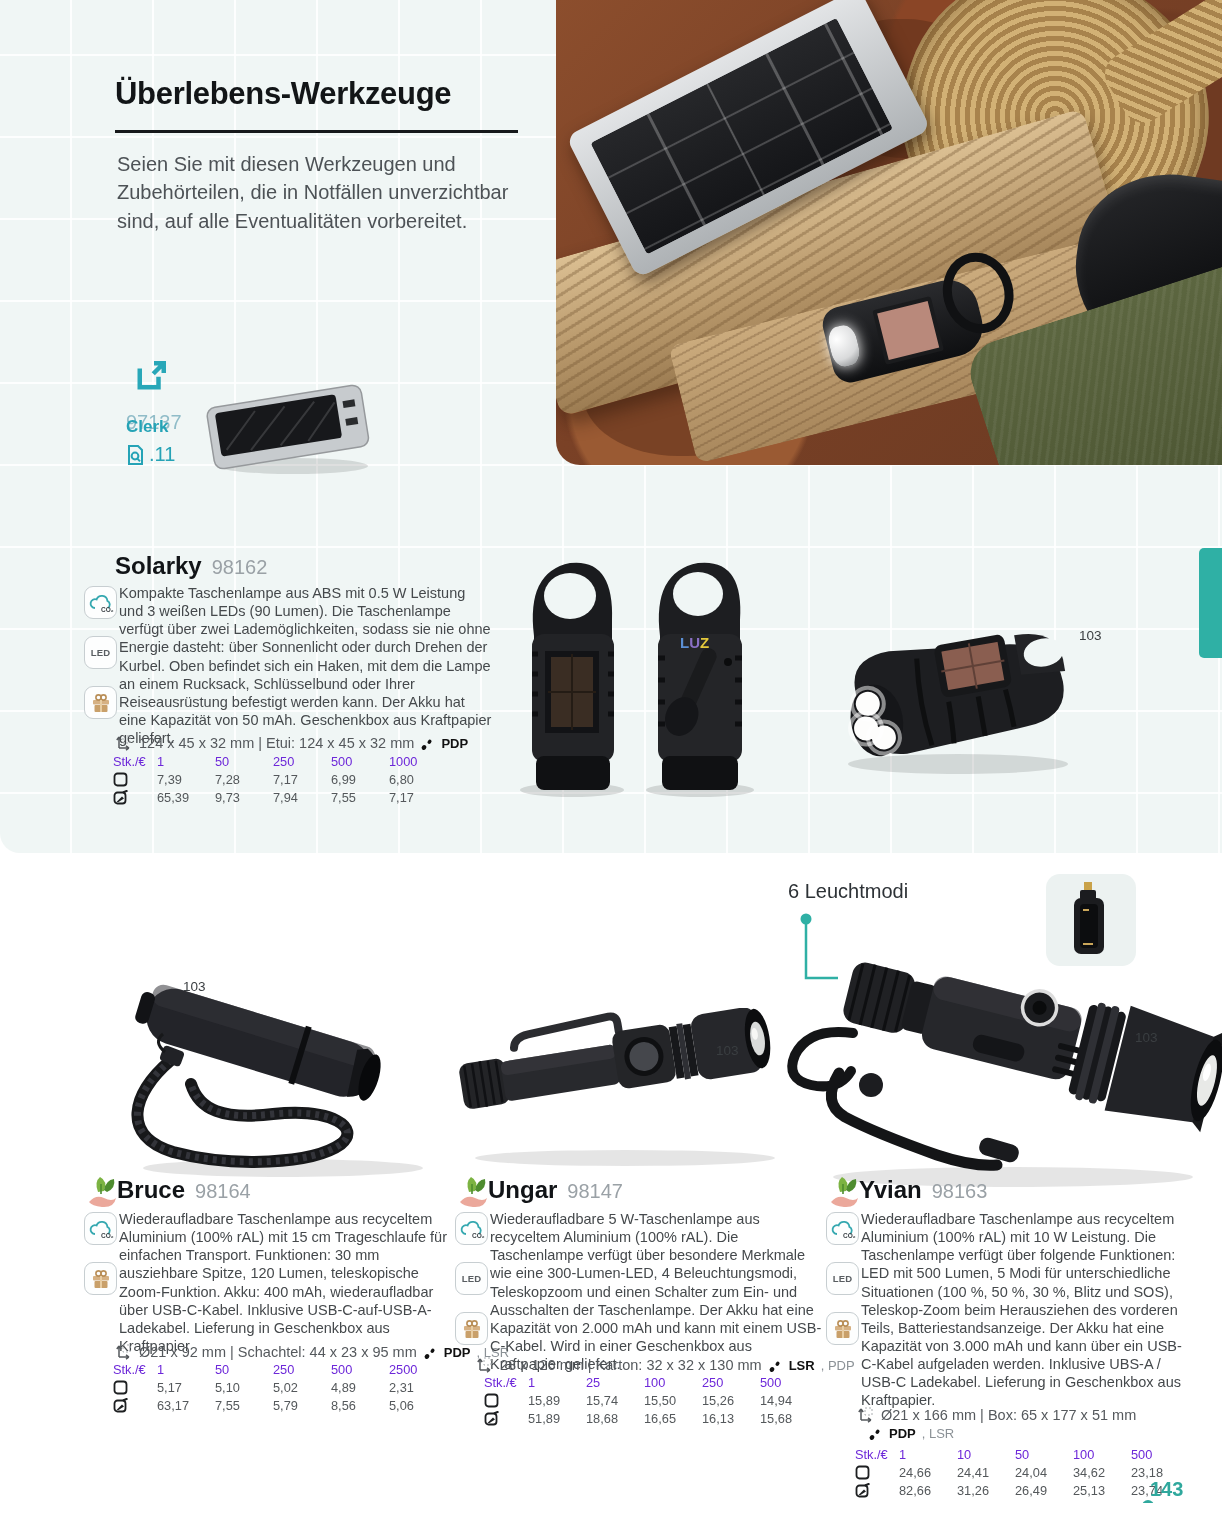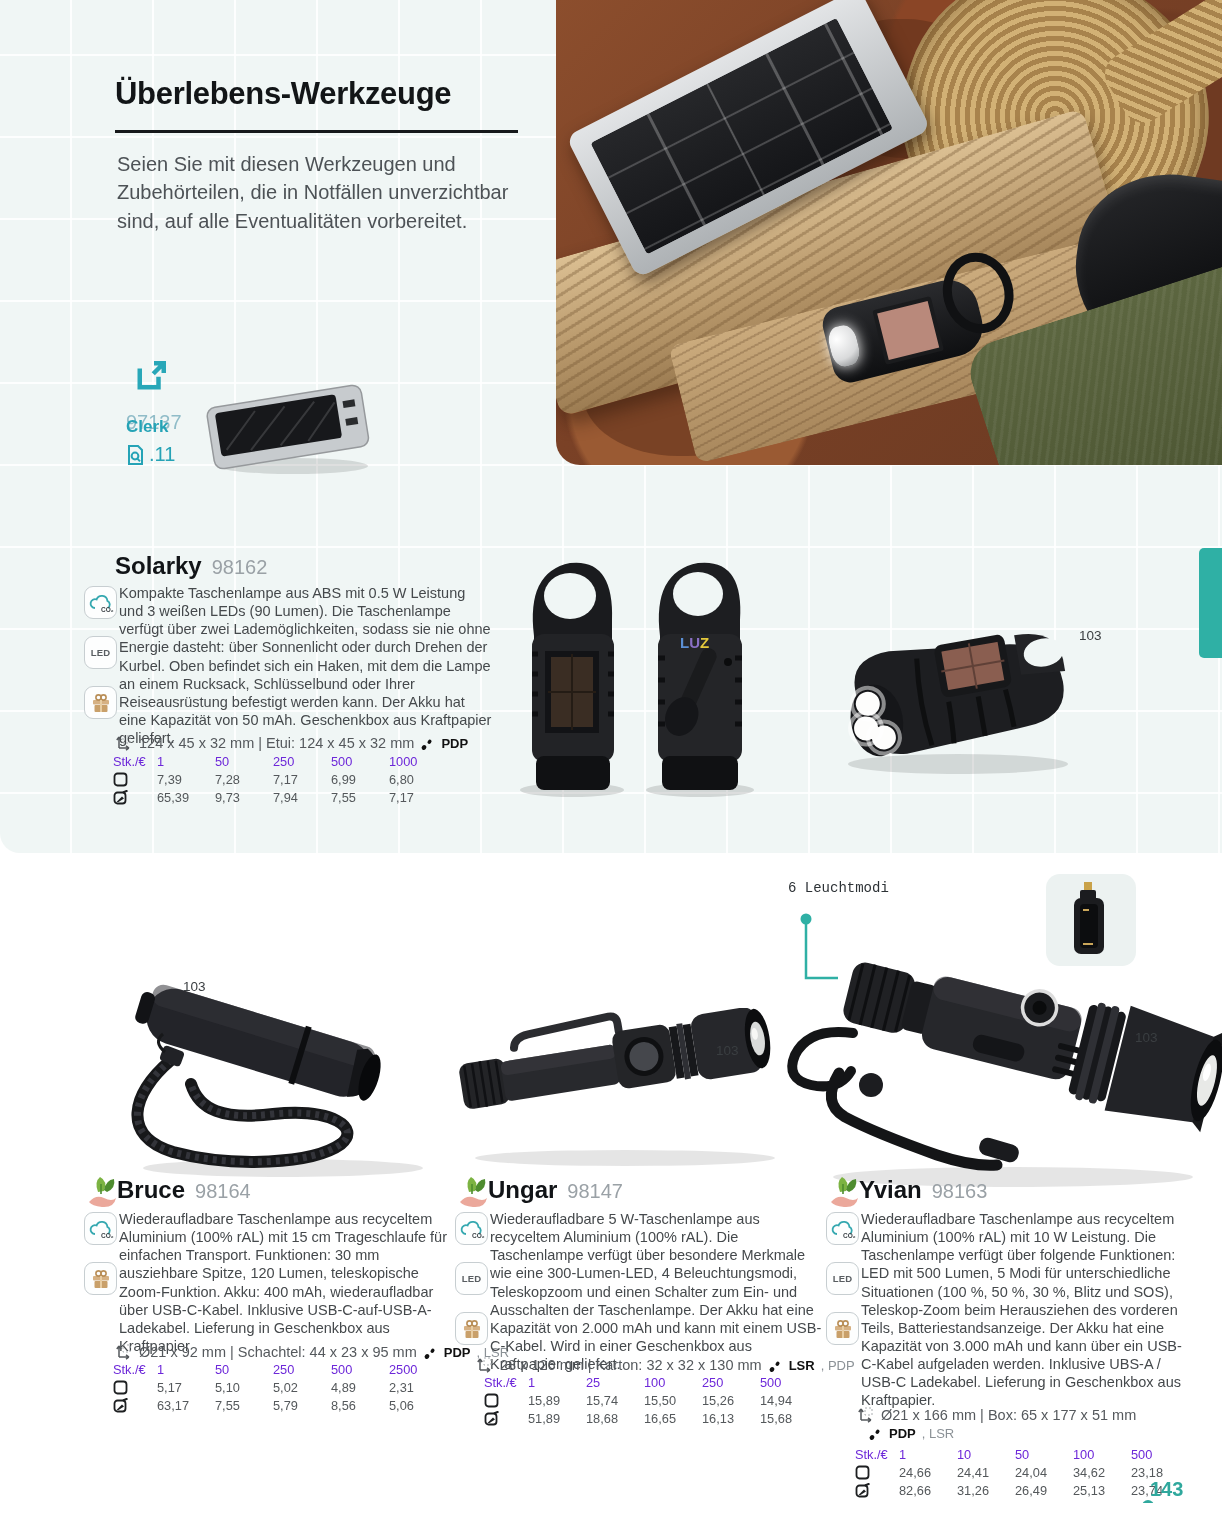--- a/index.html
+++ b/index.html
@@ -73,21 +73,21 @@
   .markr{font-size:13px;color:#8b9196;}
   .speccol{display:flex;flex-direction:column;gap:17px;}
   .spec{width:33px;height:33px;border:1.5px solid #c7ced1;border-radius:9px;background:#fdfefe;
         display:flex;align-items:center;justify-content:center;box-sizing:border-box;}
   .spec .ledtxt{font-size:9.5px;font-weight:bold;color:#585d61;letter-spacing:.2px;}
   .ptable{display:grid;grid-template-columns:44px repeat(5,58px);row-gap:3px;font-size:12.8px;color:#54585b;align-items:center;}
   .ptable .h{font-weight:normal;color:#6d28d9;}
   .ref103{font-size:13.5px;color:#3a3e41;}
 
   
-  #callout-label{left:788px;top:880px;font-size:14px;color:#2d3236;font-family:Liberation Mono, monospace;}
+  #callout-label{left:788px;top:880px;font-size:20px;color:#2d3236;}
   
   #pageno{left:1150px;top:1478px;font-size:20px;font-weight:bold;color:#2fa89d;}
 
   svg{display:block;}
 </style>
 </head>
 <body>
 
 <div id="page">
 

